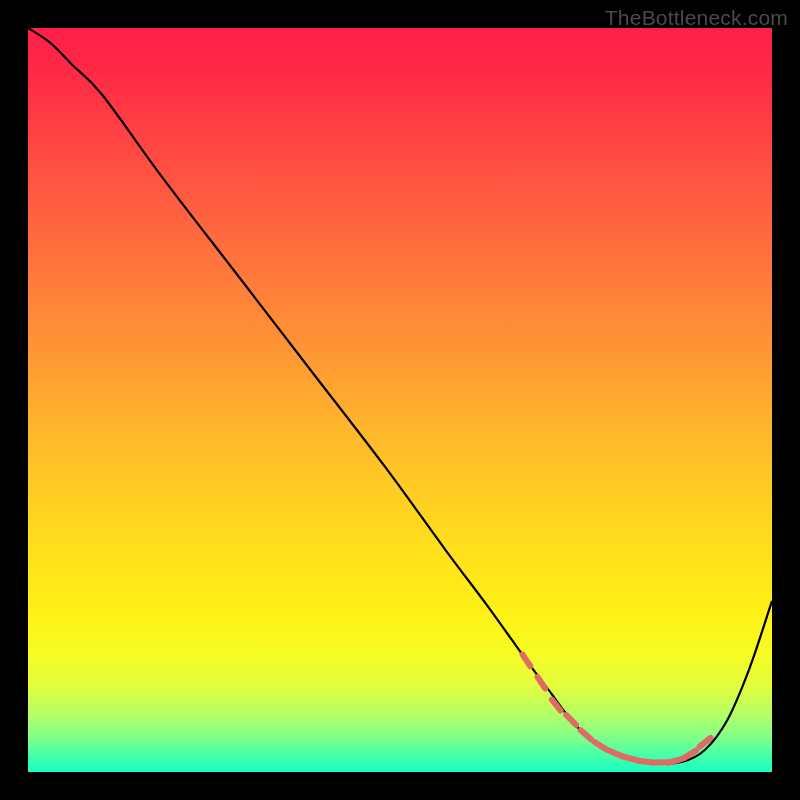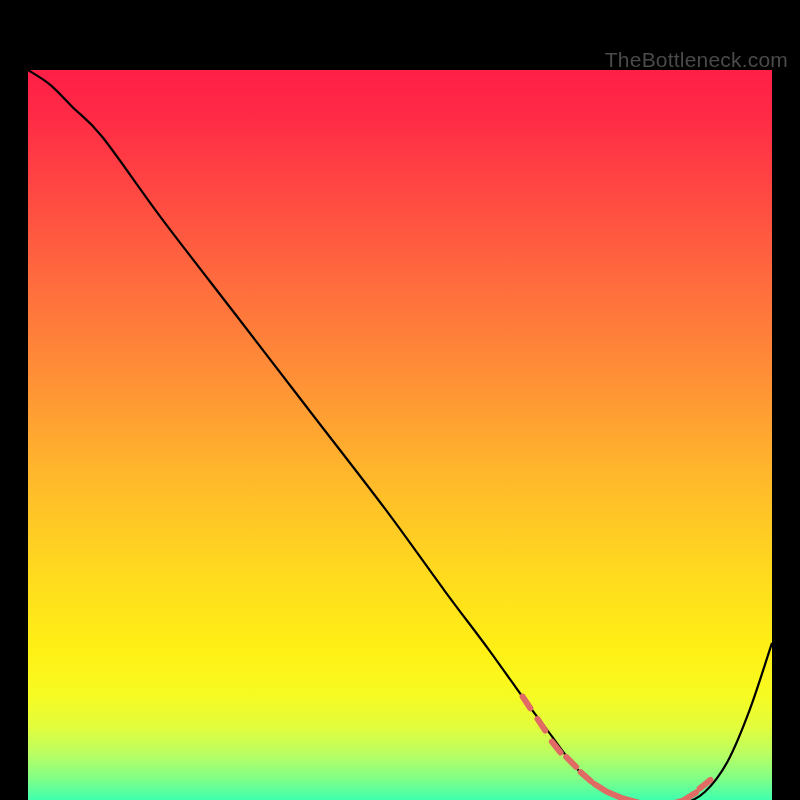--- a/index.html
+++ b/index.html
@@ -11,21 +11,20 @@
     overflow: hidden;
     font-family: Arial, Helvetica, sans-serif;
   }
   .frame {
     position: absolute;
     left: 0;
     top: 0;
     width: 800px;
     height: 744px;
     background: #000;
-    margin-top: 42px;
   }
   .plot {
     position: absolute;
     left: 28px;
     top: 28px;
     width: 744px;
     height: 744px;
   }
   .watermark {
     position: absolute;

